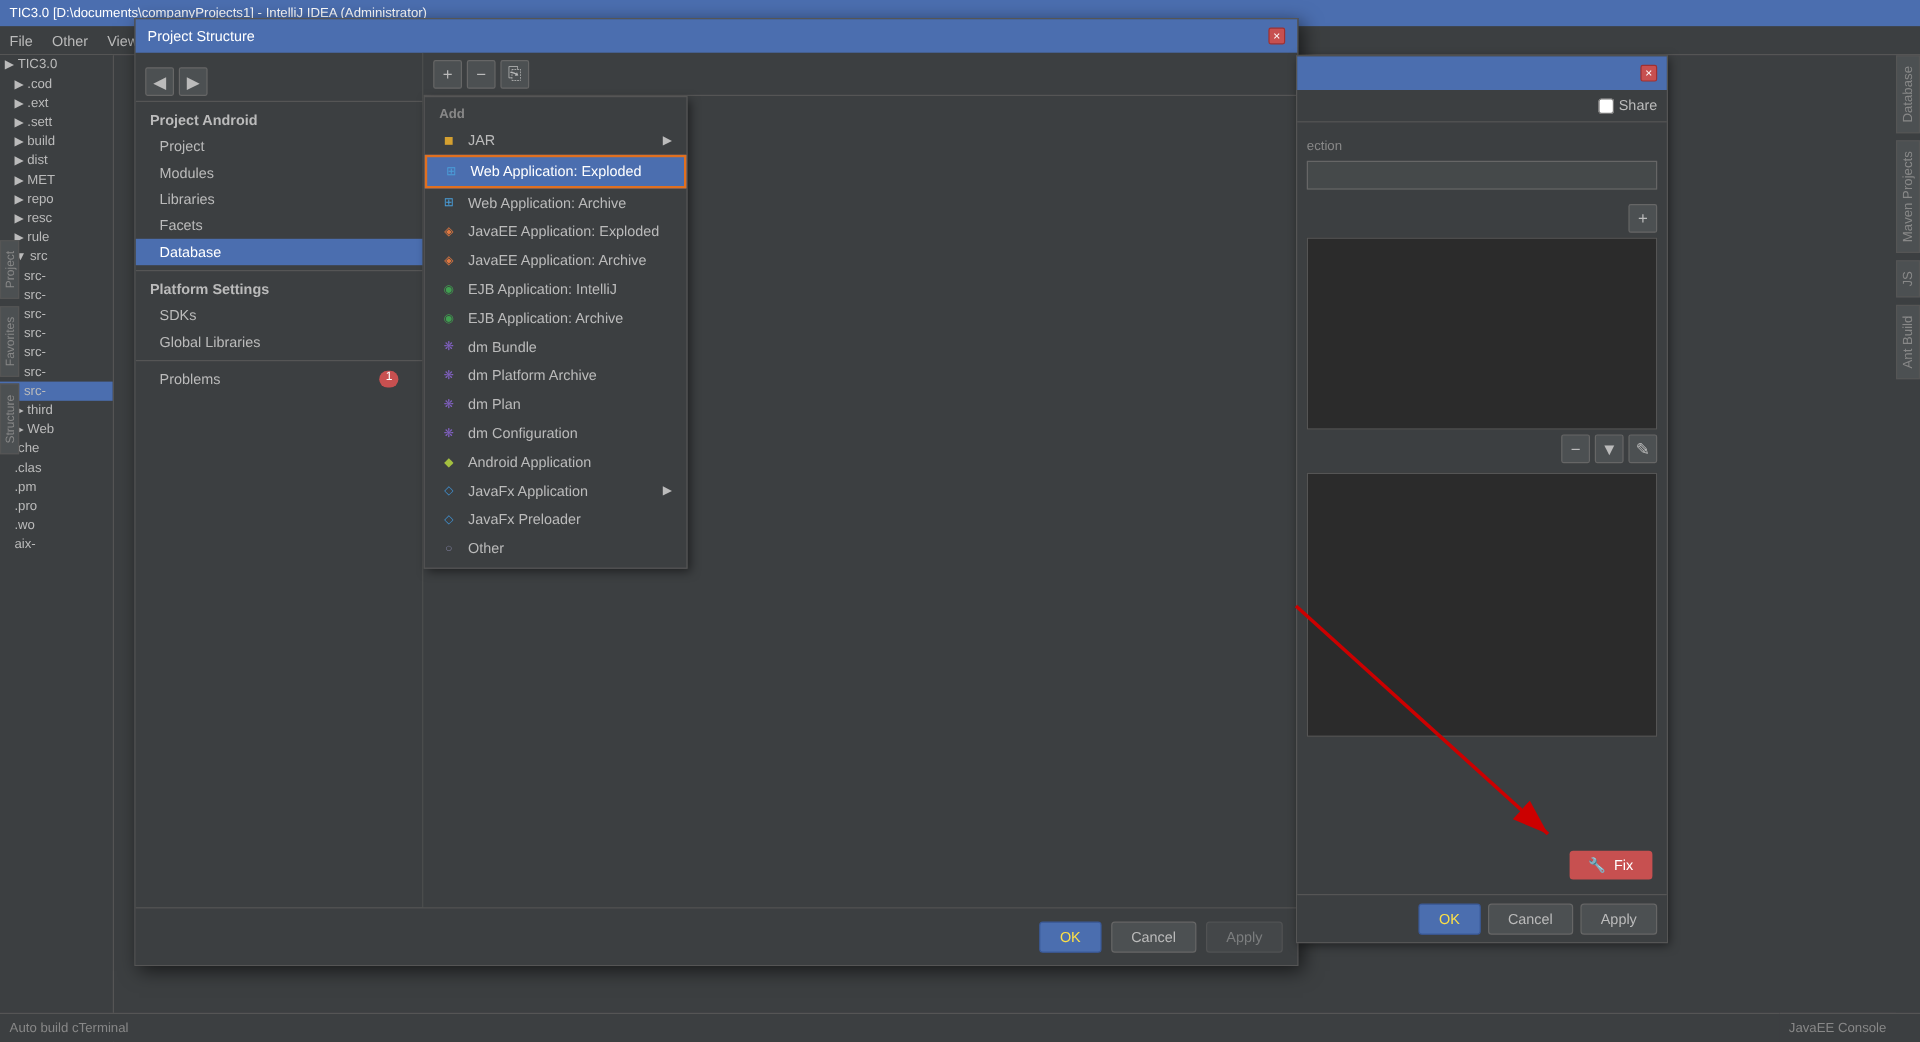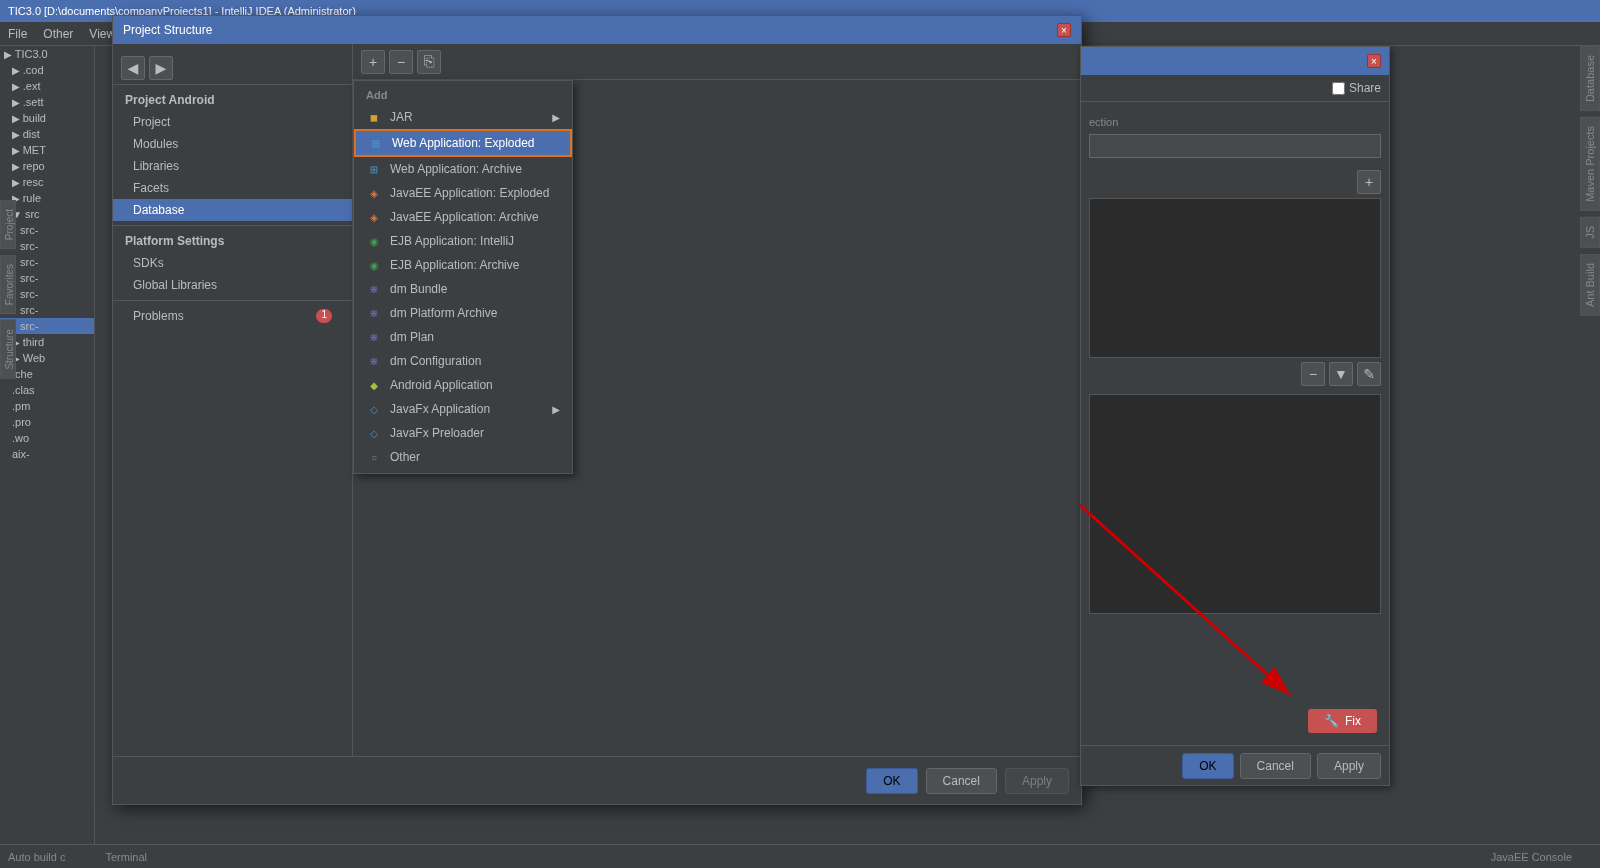--- a/index.html
+++ b/index.html
@@ -193,21 +193,21 @@
       padding: 5px 16px;
       border-radius: 3px;
       border: 1px solid #666;
       cursor: pointer;
       font-size: 12px;
       background: #4c5052;
       color: #bbbbbb;
     }
     .btn.primary {
       background: #4b6eaf;
-      color: #000000;
+      color: #fde047;
       border-color: #3a5a9a;
     }
     .btn.disabled { opacity: 0.5; cursor: default; }
 
     
     .add-menu {
       position: absolute;
       top: 36px;
       left: 0px;
       width: 220px;
@@ -709,18 +709,18 @@
 </div>
 
 <div style="position:absolute;top:200px;left:0;width:16px;display:flex;flex-direction:column;gap:2px;">
   <div class="side-panel-tab" style="font-size:10px;">Project</div>
   <div class="side-panel-tab" style="font-size:10px;">Favorites</div>
   <div class="side-panel-tab" style="font-size:10px;">Structure</div>
 </div>
 
 <div class="status-bar">
   <span>Auto build c</span>
-  <span style="margin-left:40px;cursor:pointer;">Terminal</span>
+  <span style="cursor:pointer;">Terminal</span>
 </div>
 
 <div style="position:absolute;bottom:0;right:20px;height:24px;background:#3c3f41;border-top:1px solid #555;padding:0 8px;display:flex;align-items:center;font-size:11px;color:#888;">
   <span>JavaEE Console</span>
 </div>
 
 </body></html>

